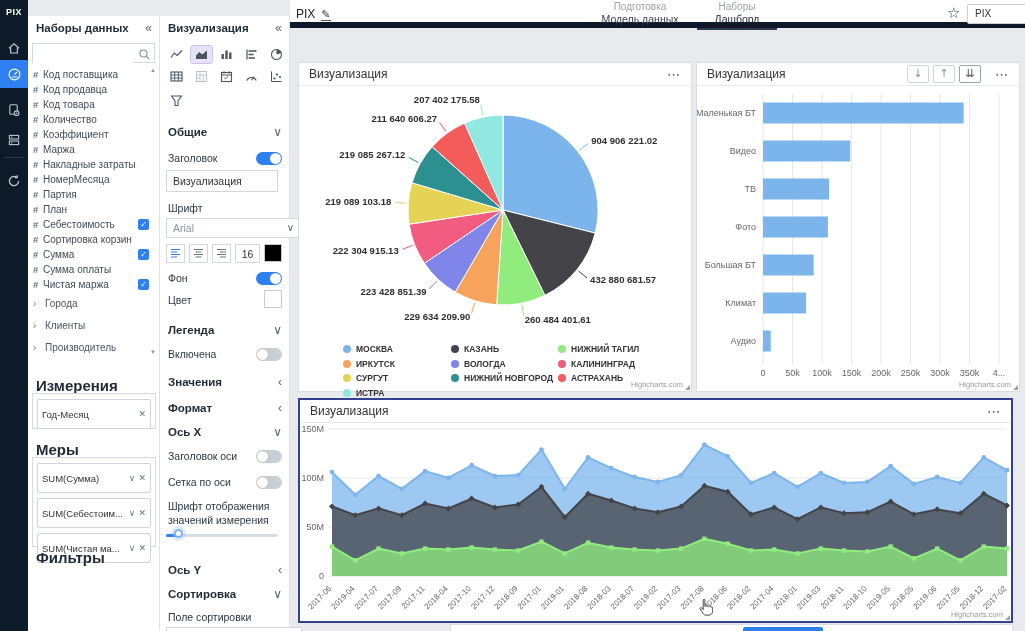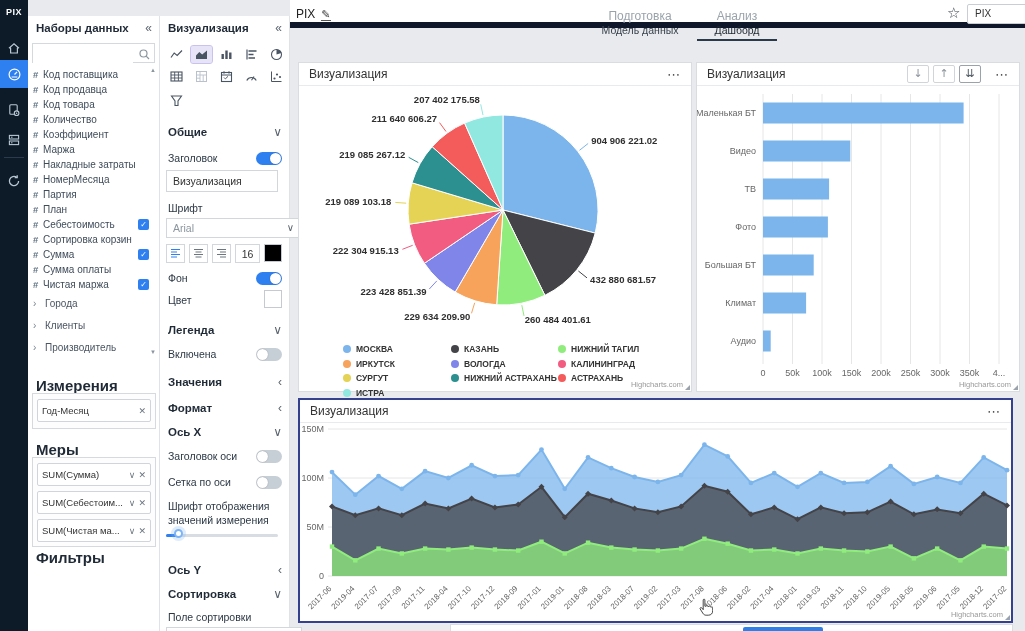--- a/index.html
+++ b/index.html
@@ -30,21 +30,21 @@
   .ds-row .lbl { flex:1; overflow:hidden; }
   .cb { width:11px; height:11px; flex:none; background:#2e7ff0; border-radius:2px; color:#fff; font-size:8px; line-height:11px; text-align:center; margin-left:2px; }
   .grp-row { display:flex; align-items:center; height:22px; font-size:10px; color:#4a5663; cursor:pointer; }
   .grp-row .chev { width:12px; color:#7a8591; font-size:10px; }
   .dslist-scrollbar { position:absolute; right:2px; top:51px; width:8px; height:288px; font-size:6px; color:#8b959f; text-align:center; }
   .dslist-scrollbar .up { position:absolute; top:0; left:1px; }
   .dslist-scrollbar .dn { position:absolute; bottom:0; left:1px; }
 
   .side-sect-title { position:absolute; left:8px; font-size:15px; font-weight:bold; color:#1f2a36; }
   .well { position:absolute; left:4px; width:124px; border:1px solid #d6dade; background:#fdfdfe; }
-  .chip { position:relative; margin:5px 4px 0 4px; height:23px; border:1px solid #cfd5da; background:#fff; border-radius:2px; font-size:9.5px; color:#333; display:flex; align-items:center; padding:0 4px; white-space:nowrap; overflow:hidden; cursor:pointer; }
+  .chip { position:relative; margin:5px 4px 0 4px; height:30px; border:1px solid #cfd5da; background:#fff; border-radius:2px; font-size:9.5px; color:#333; display:flex; align-items:center; padding:0 4px; white-space:nowrap; overflow:hidden; cursor:pointer; }
   .chip .grow { flex:1; overflow:hidden; }
   .chip .mini { color:#6c7680; font-size:9px; margin-left:3px; flex:none; }
   .filter-input { position:absolute; left:4px; width:124px; height:23px; border:1px solid #d6dade; background:#fff; font-size:10.5px; font-style:italic; color:#8b959e; padding-left:6px; font-family:inherit; outline:none; }
 
   
   .vgrid-row { position:absolute; left:6px; display:flex; gap:4px; }
   .vtype { width:21px; height:17px; display:flex; align-items:center; justify-content:center; color:#4a5563; cursor:pointer; border-radius:2px; }
   .vtype.selected { background:#e7e4f8; outline:1px solid #c9c2ee; }
   .vtype.dim { color:#b9c2cc; }
   .sect-head { position:absolute; left:8px; width:114px; font-size:11.5px; font-weight:bold; color:#1f2a36; }
@@ -62,21 +62,21 @@
   .slider-track { position:absolute; left:6px; width:112px; height:3px; background:#d7dde3; border-radius:2px; cursor:pointer; }
   .slider-fill { height:3px; background:#2e7ff0; border-radius:2px; }
   .slider-knob { position:absolute; top:-5px; width:9px; height:9px; background:#fff; border:2px solid #7db4f5; border-radius:50%; box-shadow:0 0 0 3px rgba(125,180,245,.25); }
 
   
   .main { position:absolute; left:290px; top:0; width:735px; height:631px; }
   .topbar { position:absolute; left:0; top:0; width:735px; height:28px; background:#fff; border-bottom:6px solid #0f172a; }
   .tb-title { position:absolute; left:6px; top:7px; font-size:12px; color:#222; }
   .tb-pencil { font-size:11px; color:#444; border-bottom:1px solid #555; margin-left:6px; cursor:pointer; }
   .tab-group { position:absolute; top:1px; text-align:center; cursor:pointer; }
-  .tab-small { font-size:12px; color:#9aa3ac;margin-top:8px; }
+  .tab-small { font-size:10px; color:#9aa3ac; }
   .tab-label { font-size:10.5px; color:#39424c; margin-top:1px; padding-bottom:3px; }
   .tab-group.active .tab-label { color:#1c2530; border-bottom:2px solid #2b3a4a; }
   .tb-star { position:absolute; left:657px; top:4px; font-size:15px; color:#3c454f; cursor:pointer; font-family:"DejaVu Sans", sans-serif; }
   .tb-badge { position:absolute; left:677px; top:4px; width:62px; height:20px; border:1px solid #c9ced4; border-radius:2px; font-size:10px; color:#333; line-height:18px; padding-left:7px; background:#fff; }
 
   .card { position:absolute; background:#fff; border:1px solid #d9dde1; }
   .card-title { position:relative; height:23px; border-bottom:1px solid #e8eaed; font-size:12px; color:#333; line-height:23px; padding-left:10px; display:flex; align-items:center; }
   .card-title .t { flex:1; line-height:normal; }
   .menu-dots { color:#555; font-size:13px; padding:0 10px; cursor:pointer; letter-spacing:1px; font-family:"DejaVu Sans", sans-serif; }
   .tbtn { width:22px; height:18px; border:1px solid #d0d5da; background:#fff; color:#8a939c; font-size:11px; line-height:16px; text-align:center; margin-right:4px; cursor:pointer; border-radius:2px; font-family:"DejaVu Sans", sans-serif; }
@@ -423,21 +423,21 @@
 <div class="main">
   <div class="topbar">
     <div class="tb-title">
       <span>PIX</span><span class="tb-pencil">✎</span>
     </div>
     <div class="tab-group" style="left:300px; width:100px">
       <div class="tab-small">Подготовка</div>
       <div class="tab-label">Модель данных</div>
     </div>
     <div class="tab-group active" style="left:407px; width:80px">
-      <div class="tab-small">Анализ</div>
+      <div class="tab-small">Наборы</div>
       <div class="tab-label">Дашборд</div>
     </div>
     <div class="tb-star">☆</div>
     <div class="tb-badge">PIX</div>
   </div>
 
   <div class="card" id="pie-card" style="left:8px; top:62px; width:394px; height:330px">
     <div class="card-title">
       <span class="t">Визуализация</span>
       <span class="menu-dots">⋯</span>
@@ -497,21 +497,21 @@
           <div class="legend-item">
             <span class="legend-dot" style="background:#434348"></span>
             <span class="legend-txt">КАЗАНЬ</span>
           </div>
           <div class="legend-item">
             <span class="legend-dot" style="background:#8085e9"></span>
             <span class="legend-txt">ВОЛОГДА</span>
           </div>
           <div class="legend-item">
             <span class="legend-dot" style="background:#2b908f"></span>
-            <span class="legend-txt">НИЖНИЙ АСТРАХАНЬ</span>
+            <span class="legend-txt">НИЖНИЙ НОВГОРОД</span>
           </div>
         </div>
         <div class="legend-col" style="left: 259px; top: 279px;">
           <div class="legend-item">
             <span class="legend-dot" style="background:#90ed7d"></span>
             <span class="legend-txt">НИЖНИЙ ТАГИЛ</span>
           </div>
           <div class="legend-item">
             <span class="legend-dot" style="background:#f15c80"></span>
             <span class="legend-txt">КАЛИНИНГРАД</span>

